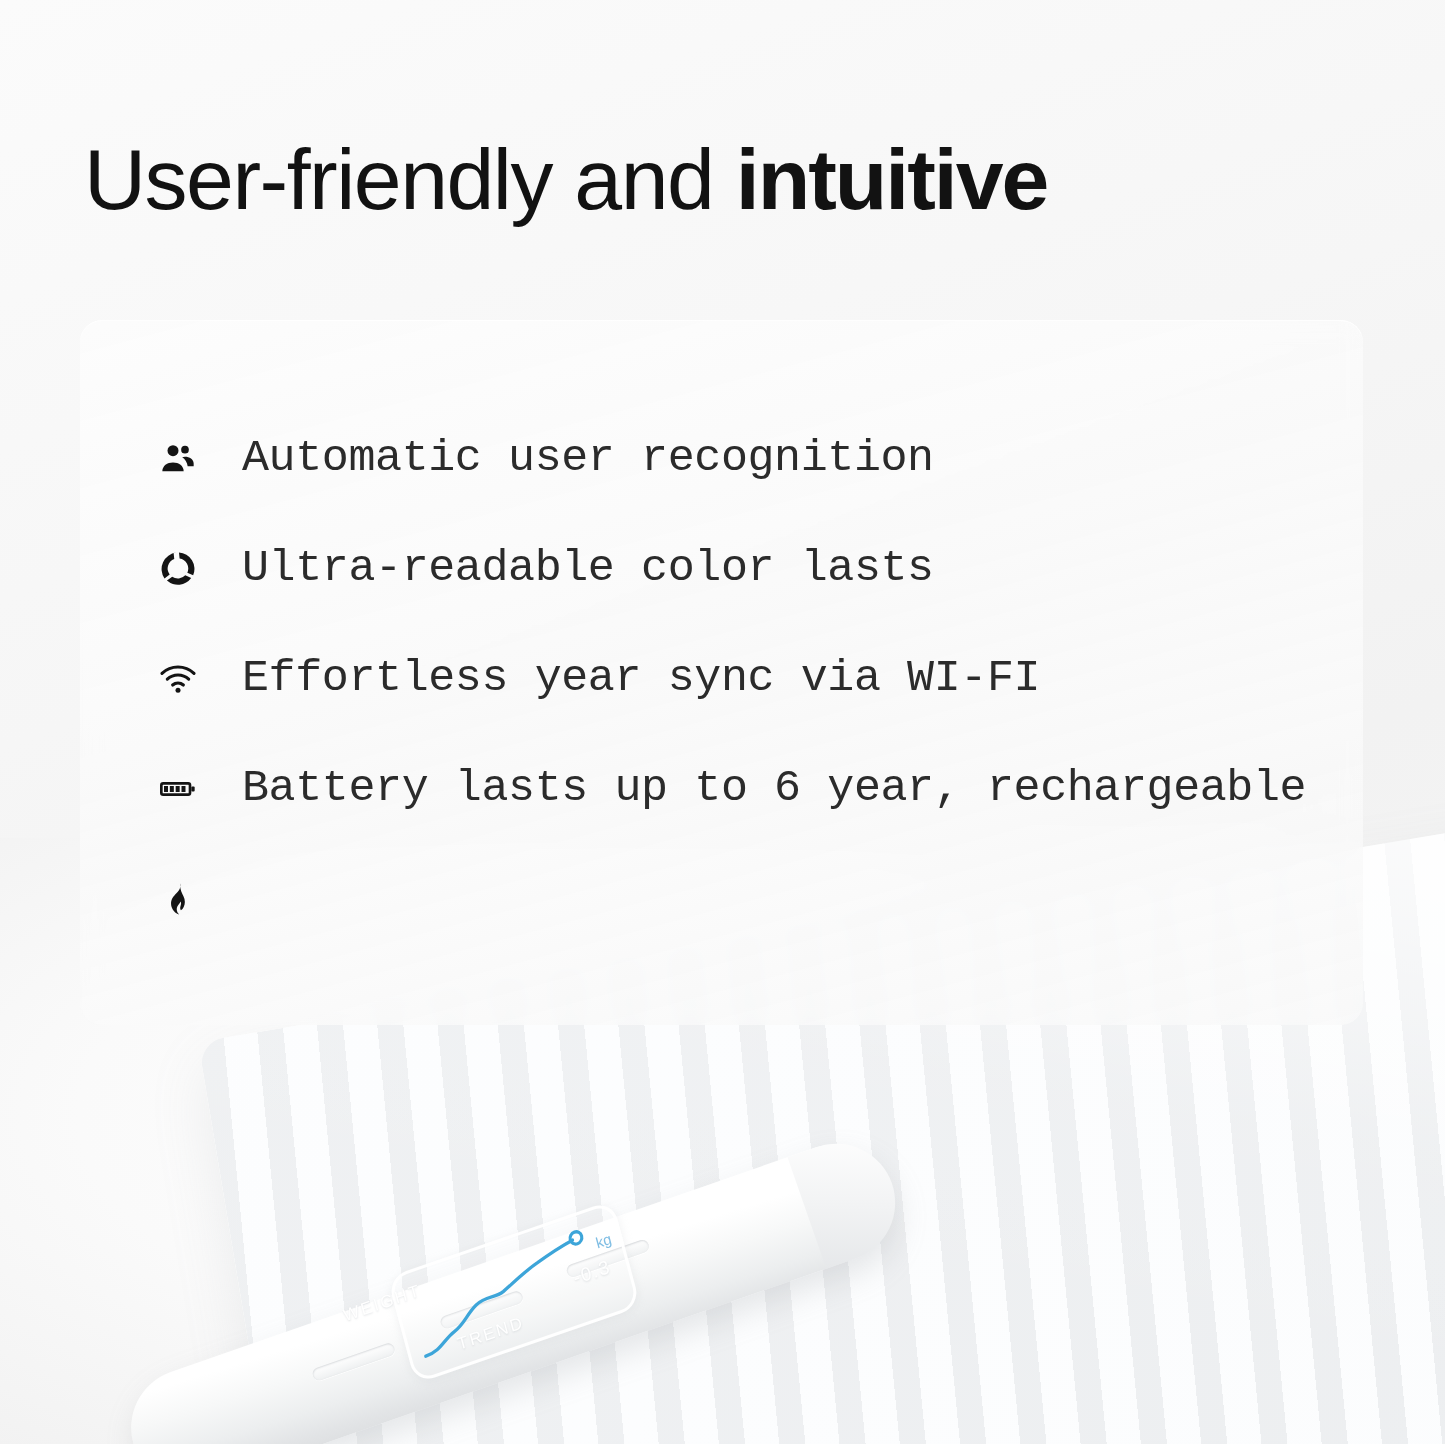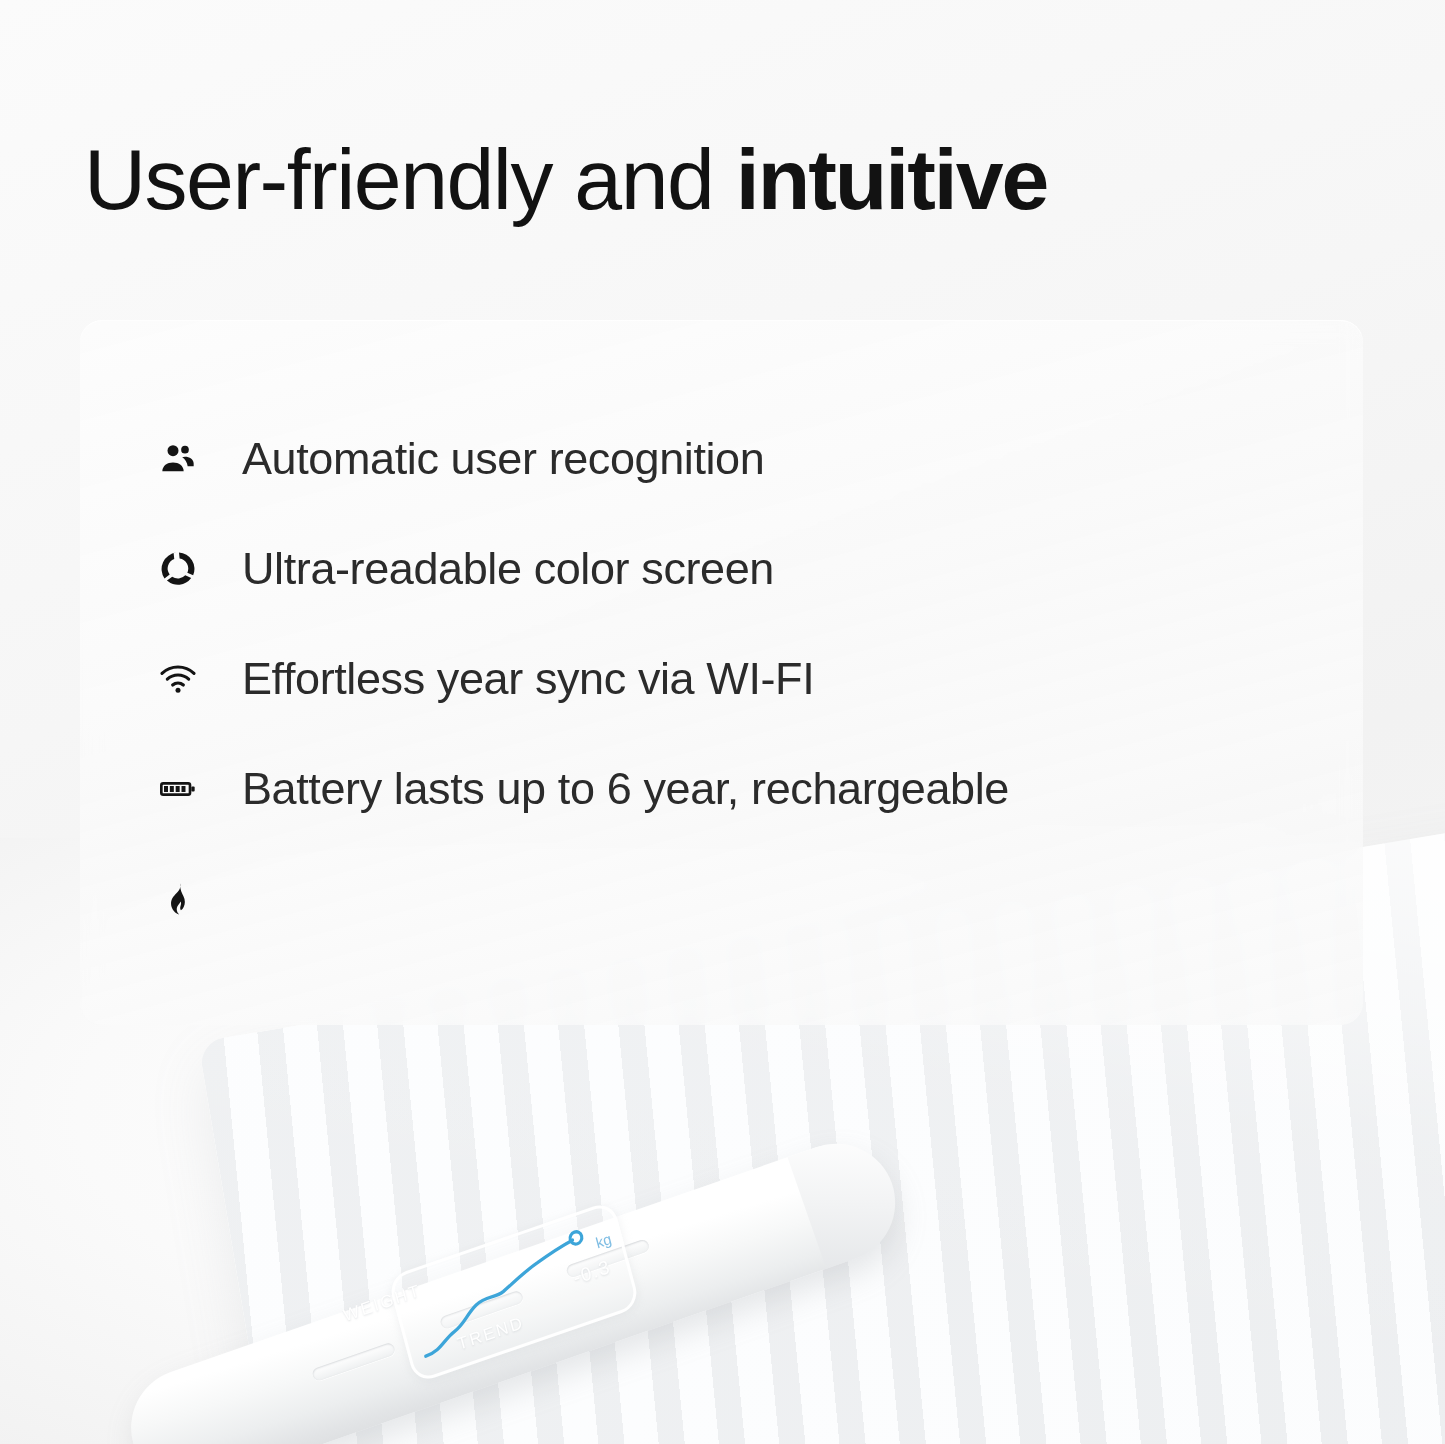--- a/index.html
+++ b/index.html
@@ -201,20 +201,21 @@
 
   
   .feature-list {
     position: absolute;
     left: 155px;
     top: 404px;
     width: 1200px;
     list-style: none;
     margin: 0;
     padding: 0;
+    font-family: Liberation Mono, monospace;
   }
   .feature-item {
     display: flex;
     align-items: center;
     height: 110px;
   }
   .feature-icon {
     width: 46px;
     min-width: 46px;
     height: 46px;
@@ -289,21 +290,21 @@
     </li>
 
     <li class="feature-item">
       <span class="feature-icon">
         <svg width="38" height="38" viewBox="0 0 24 24" fill="currentColor">
           <path d="M12 1.6a10.4 10.4 0 0 0-9.1 15.4l3.5-2.05A6.35 6.35 0 0 1 10.3 5.5V1.72A10.5 10.5 0 0 0 12 1.6z" transform="rotate(-6 12 12)"></path>
           <path d="M13.7 1.72V5.5a6.35 6.35 0 0 1 3.9 9.45l3.5 2.05A10.4 10.4 0 0 0 13.7 1.72z" transform="rotate(-6 12 12)"></path>
           <path d="M4.3 18.55a10.38 10.38 0 0 0 15.4 0l-3.55-2.1a6.33 6.33 0 0 1-8.3 0z" transform="rotate(-6 12 12)"></path>
         </svg>
       </span>
-      <span class="feature-text">Ultra-readable color screen</span>
+      <span class="feature-text">Ultra-readable color lasts</span>
     </li>
 
     <li class="feature-item">
       <span class="feature-icon">
         <svg width="40" height="40" viewBox="0 0 24 24" fill="none" stroke="currentColor" stroke-width="1.9" stroke-linecap="round">
           <path d="M2.4 8.6a14 14 0 0 1 19.2 0"></path>
           <path d="M5.6 12.1a9.4 9.4 0 0 1 12.8 0"></path>
           <path d="M8.8 15.6a4.8 4.8 0 0 1 6.4 0"></path>
           <circle cx="12" cy="18.7" r="1.5" fill="currentColor" stroke="none"></circle>
         </svg>

